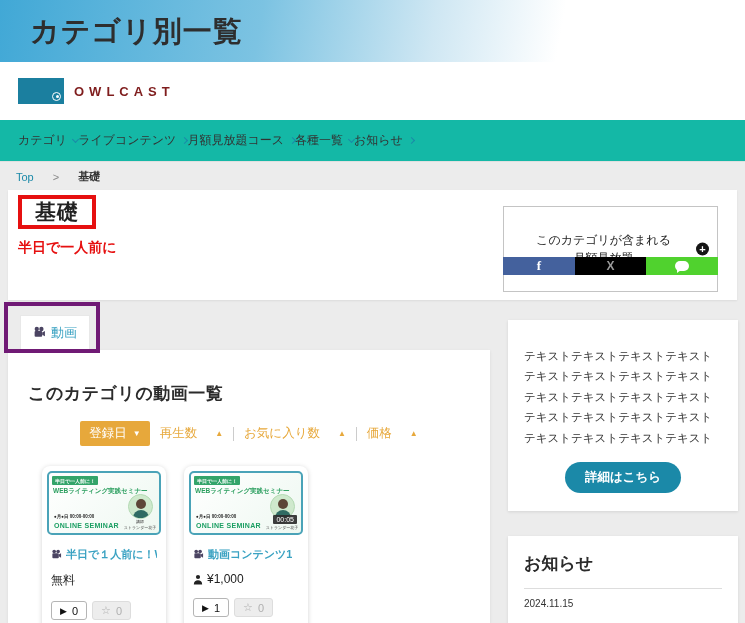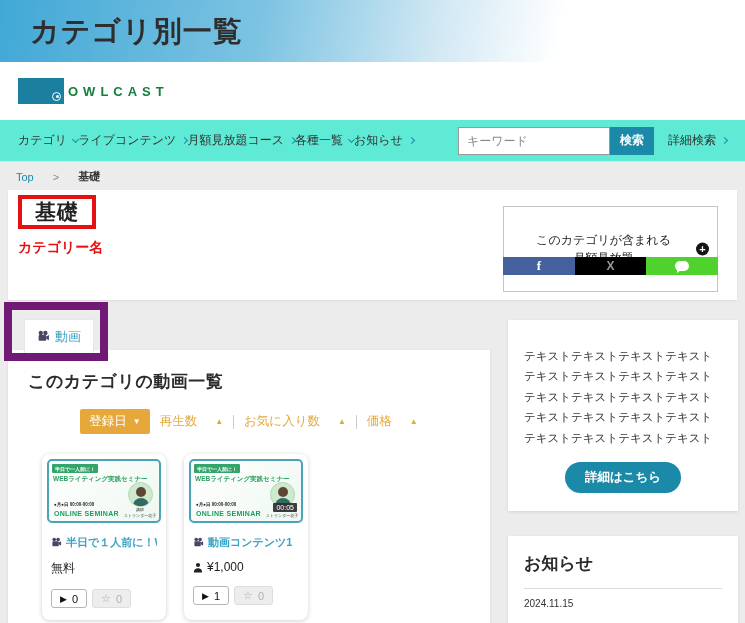--- a/index.html
+++ b/index.html
@@ -28,32 +28,32 @@
   .logo { display:flex; align-items:center; cursor:pointer; }
   .logo-mark { width:46px; height:26px; background:#1b7f9f; position:relative; }
   .owl-eye {
     position:absolute; right:3px; bottom:3px; width:9px; height:9px;
     border:1.5px solid #fff; border-radius:50%;
   }
   .owl-eye::after {
     content:""; position:absolute; width:3px; height:3px; background:#fff;
     border-radius:50%; right:1px; top:2px;
   }
-  .logo-text { font-size:13px; font-weight:bold; letter-spacing:5px; color:#15803d; margin-left:4px; }
+  .logo-text { font-size:13px; font-weight:bold; letter-spacing:5px; color:#7f1d1d; margin-left:10px; }
   .header-actions { display:flex; gap:10px; }
   .pill {
     border:none; border-radius:16px; color:#fff; font-size:12px; font-weight:bold;
     padding:7px 16px; cursor:pointer; font-family:inherit;
   }
   .pill.amber { background:#e7a83b; }
   .pill.teal  { background:#1b89a8; }
 
   
   .main-nav {
-    height:42px; background:#5eead4; border-bottom:1px solid #e0e0e0;
+    height:42px; background:#14b8a6; border-bottom:1px solid #e0e0e0;
     display:flex; align-items:center; padding:0 18px; font-size:12px;
   }
   .nav-item { display:flex; align-items:center; gap:6px; font-weight:500; color:#333; cursor:pointer; }
   .chev { width:5px; height:5px; border-right:1.5px solid #1b89a8; border-bottom:1.5px solid #1b89a8; display:inline-block; }
   .chev.down  { transform:rotate(45deg); margin-top:-3px; }
   .chev.right { transform:rotate(-45deg); }
   .search-group { margin-left:auto; display:flex; align-items:center; }
   .search-input {
     width:152px; height:28px; border:1px solid #999; padding:0 8px;
     font-size:12px; font-family:inherit; color:#333;
@@ -100,37 +100,37 @@
   .share.x  { background:#000; color:#9a9a9a; }
   .share.line { background:#50d22e; }
   .line-bubble { width:14px; height:10px; background:#fff; border-radius:5px; position:relative; display:inline-block; }
   .line-bubble::after {
     content:""; position:absolute; left:2px; bottom:-2px; width:0; height:0;
     border-left:4px solid #fff; border-bottom:3px solid transparent;
   }
 
   
   .tab-annot {
-    position:absolute; left:4px; top:302px; border:8px solid #701a75;
+    position:absolute; left:4px; top:302px; border:4px solid #701a75;
     padding:9px 6px 0 12px; z-index:5;
   }
   .video-tab {
     background:#fff; padding:0 12px; height:34px; display:flex; align-items:center;
     gap:5px; font-size:13px; color:#3aa2c2; font-weight:500;
     border:1px solid #e8e8e8; border-bottom:none; cursor:pointer;
   }
   .cam { width:13px; height:13px; flex-shrink:0; }
 
   
   .main-card {
     position:absolute; left:8px; top:350px; width:482px; height:273px;
     background:#fff; box-shadow:0 1px 3px rgba(0,0,0,.08); padding:20px 20px 0;
     z-index:1;
   }
-  .main-heading { font-size:17px; font-weight:bold; color:#2b2b2b; letter-spacing:.5px; }
+  .main-heading { font-size:17px; font-weight:bold; color:#2b2b2b; letter-spacing:.5px;margin-top:12px; }
   .sort-bar { margin-top:16px; display:flex; justify-content:center; align-items:center; gap:10px; }
   .sort-active {
     background:#e7a83b; color:#fff; border:none; font-size:12.5px; font-weight:500;
     padding:4px 9px; border-radius:2px; display:flex; align-items:center; gap:6px;
     cursor:pointer; font-family:inherit;
   }
   .sort-opt { color:#e7a83b; font-size:12.5px; display:flex; align-items:center; gap:18px; cursor:pointer; }
   .caret { font-size:8px; }
   .sort-div { width:1px; height:14px; background:#ccc; }
 
@@ -225,41 +225,33 @@
       <i class="chev right"></i>
     </span>
     <span class="nav-item">
       <span>各種一覧</span>
       <i class="chev down"></i>
     </span>
     <span class="nav-item">
       <span>お知らせ</span>
       <i class="chev right"></i>
     </span>
-    <div class="search-group">
-      <input class="search-input" type="text" placeholder="キーワード" style="">
-      <button class="search-btn">検索</button>
-      <span class="adv-link">
-        <span>詳細検索</span>
-        <i class="chev right"></i>
-      </span>
-    </div>
   </nav>
 
   <div class="breadcrumb">
     <a class="crumb-home">Top</a>
     <span>&gt;</span>
     <span class="crumb-current">基礎</span>
   </div>
 
   <section class="title-card">
     <div class="annot-box">
       <h2>基礎</h2>
     </div>
-    <div class="annot-label">カテゴリー名</div>
+    <div class="annot-label">半日で一人前に</div>
     <div class="sub-box">
       <span>このカテゴリが含まれる
 月額見放題</span>
       <span class="plus-icon">+</span>
     </div>
     <div class="share-bar">
       <a class="share fb">
           <span>f</span>
         </a>
       <a class="share x">

